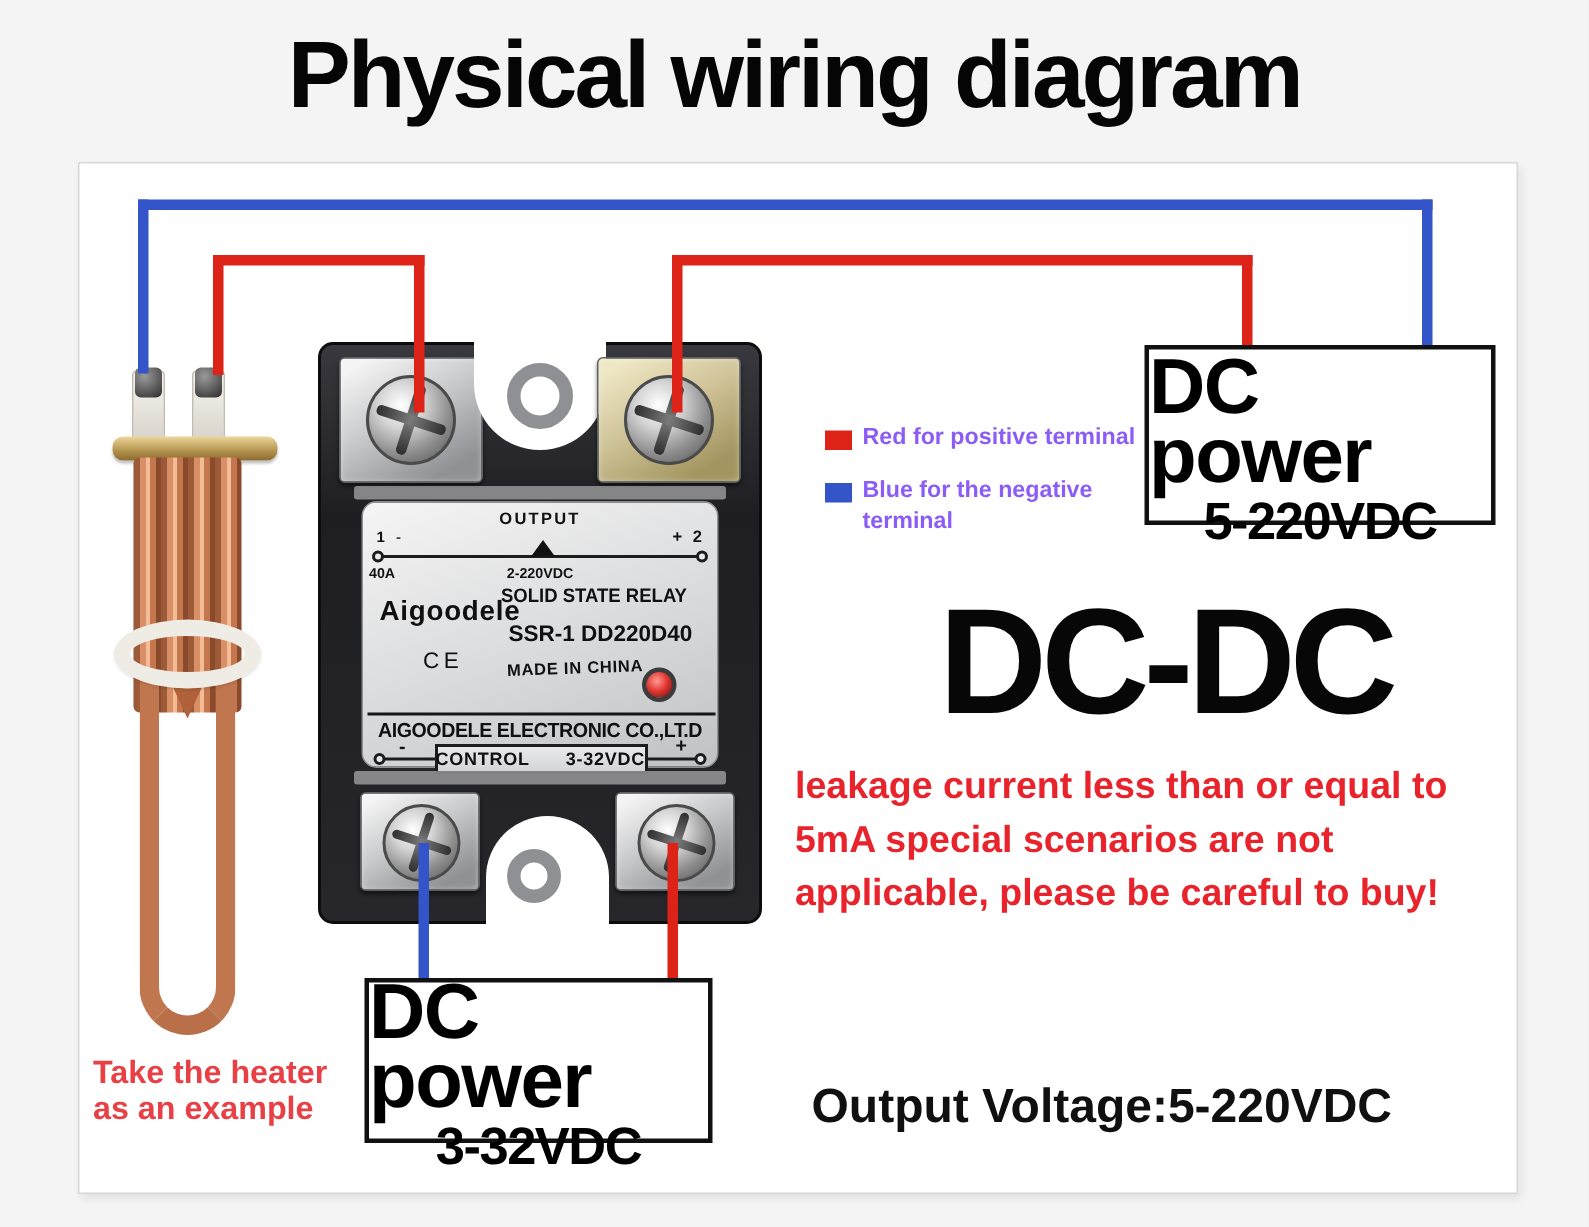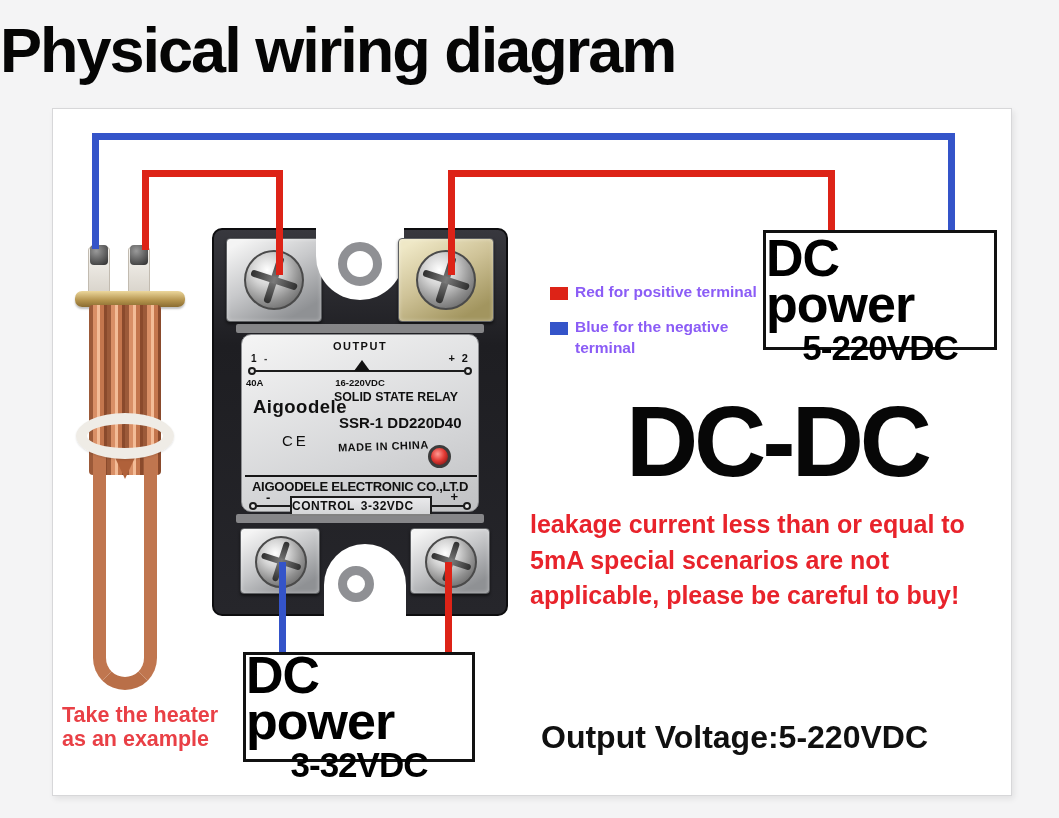--- a/index.html
+++ b/index.html
@@ -2,21 +2,21 @@
 <html><head>
 <meta charset="utf-8">
 <style>
   * { margin:0; padding:0; box-sizing:border-box; }
   html,body { background:#e9e9ea; }
   .canvas {
     position:relative; width:1059px; height:818px; overflow:hidden;
     background:#f4f4f5; font-family:"Liberation Sans", sans-serif; color:#000;
   }
   .title {
-    position:absolute; left:0; top:14px; width:100%; text-align:left;
+    position:absolute; left:0; top:14px; width:100%; text-align:center;
     font-size:63px; font-weight:bold; letter-spacing:-2px; color:#050505; z-index:4;
   }
   .panel {
     position:absolute; left:52px; top:108px; width:960px; height:688px;
     background:#ffffff; border:1px solid #d7d7d9; box-shadow:2px 3px 6px rgba(0,0,0,.08);
     z-index:1;
   }
   .wire { position:absolute; z-index:3; }
   
   .heater { position:absolute; left:75px; top:245px; width:110px; height:450px; z-index:2; }
@@ -78,21 +78,21 @@
   .lp-origin { left:96px; top:105px; font-size:11px; font-weight:bold; letter-spacing:.5px; transform:rotate(-2deg); }
   .lp-led { left:186px; top:110px; width:23px; height:23px; border-radius:50%; border:3px solid #3c3c3c;
     background:radial-gradient(circle at 40% 35%, #ff9a93, #e23a34 45%, #741010 92%); }
   .lp-rule { left:3px; top:140px; width:232px; height:2px; background:#161616; }
   .lp-company { top:144px; left:0; width:100%; text-align:center; font-size:13.5px; font-weight:bold;
     letter-spacing:-.3px; transform:scaleX(.97); }
   .lp-ctl-line { left:12px; top:170px; width:214px; height:2px; background:#1c1c1c; }
   .lp-ctl-minus { left:24px; top:155px; font-size:13px; font-weight:bold; }
   .lp-ctl-plus { right:20px; top:154px; font-size:13px; font-weight:bold; }
   .lp-ctl-box { left:48px; top:161px; width:142px; height:20px; border:2px solid #1c1c1c;
-    background:linear-gradient(#e9e9eb,#d4d5d7); display:flex; align-items:center; justify-content:flex-start; gap:6px;
+    background:linear-gradient(#e9e9eb,#d4d5d7); display:flex; align-items:center; justify-content:flex-end; gap:24px;
     font-size:12px; font-weight:bold; letter-spacing:.5px; }
   .lp-ctl-circ { width:8px; height:8px; border:2px solid #1c1c1c; border-radius:50%; background:#e9e9e9; top:167px; }
   
   .legend-swatch { position:absolute; width:18px; height:13px; z-index:4; }
   .legend-label { position:absolute; font-size:15.5px; font-weight:bold; color:#8b5cf6; z-index:4; line-height:21px; }
   
   .power-box { position:absolute; background:#fff; border:3px solid #111; z-index:4;
     display:flex; flex-direction:column; align-items:center; justify-content:center; }
   .power-box .l1 { font-size:52px; font-weight:bold; letter-spacing:-1px; line-height:46px;margin-top:24px; }
   .power-box .l2 { font-size:35px; font-weight:bold; letter-spacing:-1px; line-height:42px; }
@@ -165,21 +165,21 @@
 
     <div class="label-plate">
       <div class="lp lp-output-label">OUTPUT</div>
       <div class="lp lp-line"></div>
       <div class="lp lp-circ" style="left:6px"></div>
       <div class="lp lp-circ" style="right:6px"></div>
       <div class="lp lp-tri"></div>
       <div class="lp lp-t1">1</div>
       <div class="lp lp-mark">-</div>
       <div class="lp lp-amps">40A</div>
-      <div class="lp lp-voltage">16-220VDC</div>
+      <div class="lp lp-voltage">2-220VDC</div>
       <div class="lp lp-plus2">+ 2</div>
 
       <div class="lp lp-product">SOLID STATE RELAY</div>
       <div class="lp lp-brand">Aigoodele</div>
       <div class="lp lp-model">SSR-1 DD220D40</div>
       <div class="lp lp-ce">CE</div>
       <div class="lp lp-origin">MADE IN CHINA</div>
       <div class="lp lp-led"></div>
       <div class="lp lp-rule"></div>
       <div class="lp lp-company">AIGOODELE ELECTRONIC CO.,LT.D</div>

